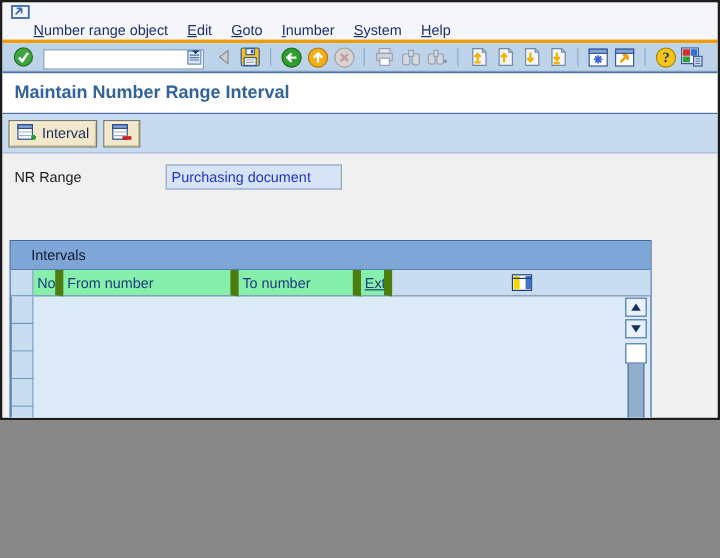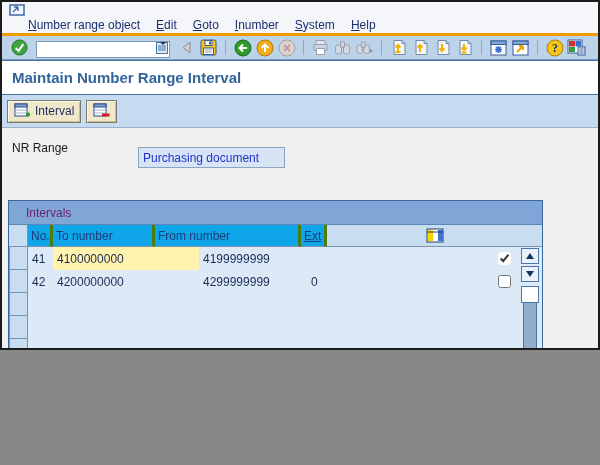--- a/index.html
+++ b/index.html
@@ -52,37 +52,37 @@
     display:flex; align-items:center; gap:4px; padding:0 6px;
     font-family:"Liberation Sans",sans-serif; font-size:12px; color:#1c2b55; cursor:default;
   }
 
   
   .content{ position:relative; height:335px; background:#F0F0F0; }
   .nr-label{ position:absolute; left:10px; top:13px; font-size:12px; color:#1c1c1c; }
   .nr-field{
     position:absolute; left:136px; top:9px; width:147px; height:21px;
     background:#D6E4F5; border:1px solid #8ca6c0; display:flex; align-items:center;
-    font-size:12px; color:#2233cc; padding-left:4px;margin-top:10px;
+    font-size:12px; color:#2233cc; padding-left:4px;
   }
 
   
   .nrtable{
     position:absolute; left:6px; top:72px; width:535px; height:257px;
     border:1px solid #39689f; background:#DCE9F7;
   }
   .group-header{
     height:24px; background:#7FA6D6; border-bottom:1px solid #5d86b8;
-    display:flex; align-items:center; padding-left:17px; font-size:12px; color:#701a75;
+    display:flex; align-items:center; padding-left:17px; font-size:12px; color:#0f172a;
   }
   .grid{ position:relative; height:231px; }
 
   .hdr{ position:absolute; top:0; left:0; right:0; height:22px; display:flex; }
   .hcell{
-    background:#0ea5e9; border-right:3px solid #4d7c0f; border-bottom:1px solid #7f93b4;
+    background:#86efac; border-right:7px solid #4d7c0f; border-bottom:1px solid #7f93b4;
     font-size:12px; color:#1e3c78; display:flex; align-items:center; padding-left:3px; overflow:hidden;
   }
   .hsel{ background:#C9DDF1; border:1px solid #6f94bd; border-top:none; border-left:none; }
   .hcfg{ background:#C9DDF1; border-bottom:1px solid #7f93b4; display:flex; align-items:center; justify-content:center; }
 
   .w-sel{ width:19px; flex:0 0 19px; } .w-no{ width:25px; flex:0 0 25px; }
   .w-from{ width:146px; flex:0 0 146px; } .w-to{ width:102px; flex:0 0 102px; }
   .w-cur{ width:190px; flex:0 0 190px; } .w-ext{ width:26px; flex:0 0 26px;text-decoration:underline; }
   .w-cfg{ flex:1; }
 
@@ -296,22 +296,22 @@
     <span class="nr-label">NR Range</span>
     <div class="nr-field">Purchasing document</div>
 
     <div class="nrtable">
       <div class="group-header">Intervals</div>
       <div class="grid">
 
         <div class="hdr">
           <div class="hcell hsel w-sel"></div>
           <div class="hcell w-no">No.</div>
+          <div class="hcell w-from">From number</div>
           <div class="hcell w-to">To number</div>
-          <div class="hcell w-from">From number</div>
           <div class="hcell w-ext">Ext</div>
           <div class="hcfg w-cfg">
             <svg width="18" height="15" viewBox="0 0 18 15">
               <rect x="1" y="1" width="16" height="13" fill="#fff" stroke="#1e3c78"></rect>
               <rect x="2" y="2" width="5" height="11" fill="#f5d400"></rect>
               <rect x="12" y="2" width="5" height="11" fill="#4472c4"></rect>
               <path d="M1 4 h16" stroke="#1e3c78"></path>
             </svg>
           </div>
         </div>
@@ -321,40 +321,20 @@
           <div class="selcell"></div>
           <div class="selcell"></div>
           <div class="selcell"></div>
           <div class="selcell"></div>
           <div class="selcell"></div>
           <div class="selcell"></div>
           <div class="selcell"></div>
           <div class="selcell"></div>
         </div>
 
-        <div class="rows">
-          <div class="trow">
-            <div class="tcell c-no">41</div>
-            <div class="tcell c-from hl">4100000000</div>
-            <div class="tcell c-to">4199999999</div>
-            <div class="tcell c-cur"></div>
-            <div class="tcell c-ext">
-                <input type="checkbox" checked="" style="">
-              </div>
-          </div>
-          <div class="trow">
-            <div class="tcell c-no">42</div>
-            <div class="tcell c-from">4200000000</div>
-            <div class="tcell c-to">4299999999</div>
-            <div class="tcell c-cur">0</div>
-            <div class="tcell c-ext">
-                <input type="checkbox" style="">
-              </div>
-          </div>
-        </div>
 
         <div class="scrollcol">
           <div class="sbtn" style="top:1px">
               <span class="tri up"></span>
             </div>
           <div class="sbtn" style="top:19px">
               <span class="tri down"></span>
             </div>
           <div class="track"></div>
           <div class="thumb"></div>

